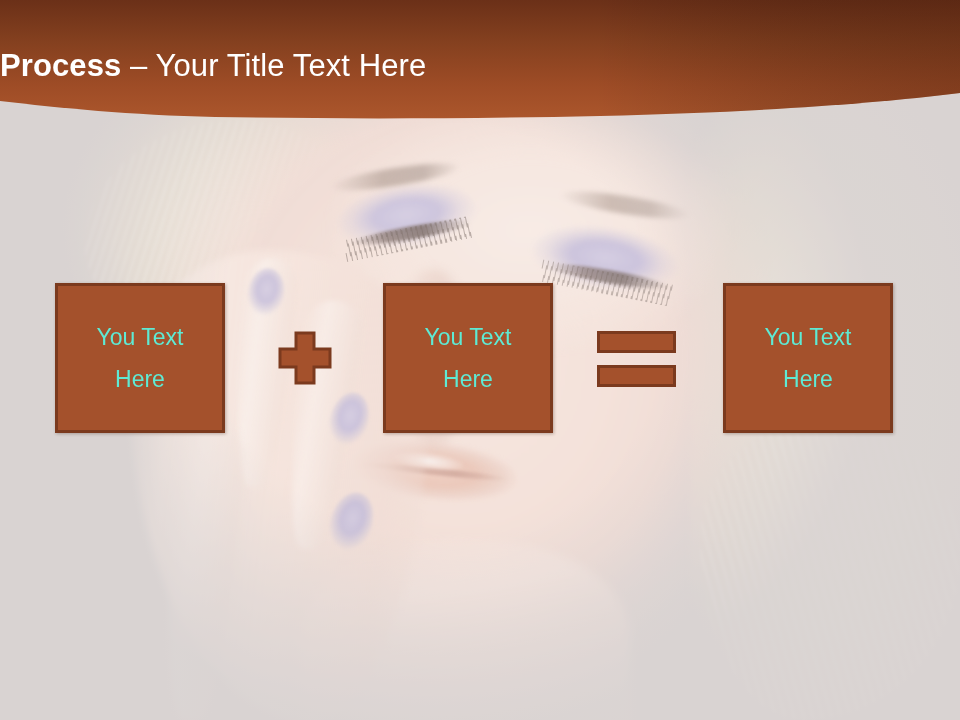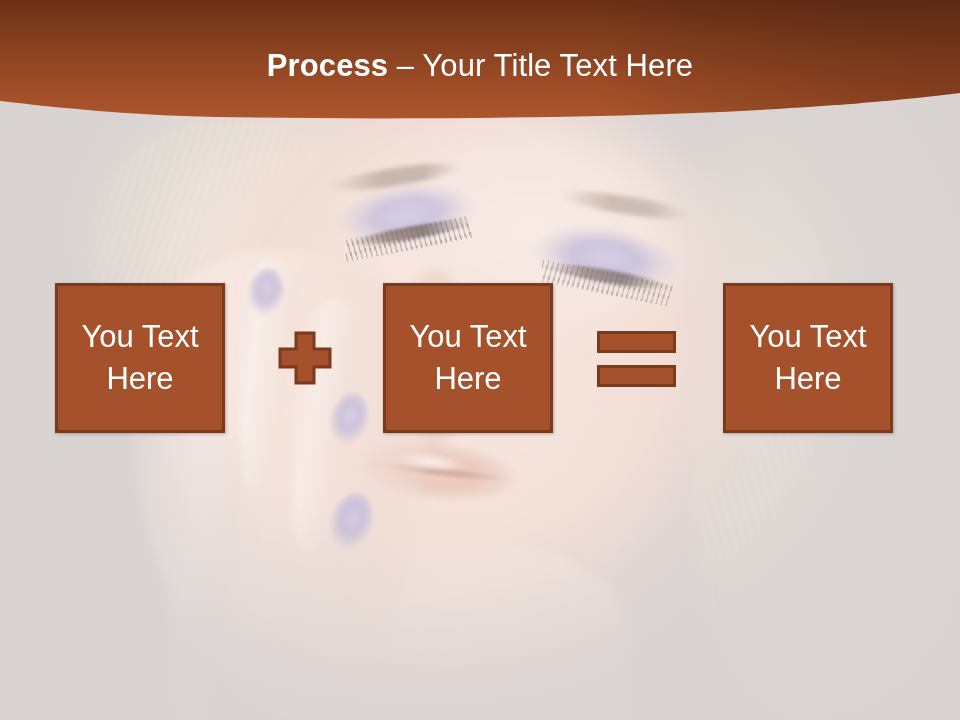--- a/index.html
+++ b/index.html
@@ -388,21 +388,21 @@
     top: 0;
     width: 960px;
     height: 130px;
   }
 
   .header-title {
     position: absolute;
     left: 0;
     top: 47px;
     width: 960px;
-    text-align: center;
+    text-align: left;
     color: #ffffff;
     font-size: 31px;
     line-height: 38px;
     letter-spacing: 0.1px;
     white-space: nowrap;
     pointer-events: none;
   }
 
   .header-title .t-strong { font-weight: bold; }
   .header-title .t-rest   { font-weight: normal; }
@@ -424,22 +424,22 @@
     box-sizing: border-box;
     background: #a4512c;
     border: 3px solid #7b3a1e;
     display: flex;
     align-items: center;
     justify-content: center;
     box-shadow: 1px 1px 3px rgba(60,30,15,0.30);
   }
 
   .process-box .box-text {
-    color: #ffffff;
-    font-size: 31px;
+    color: #5eead4;
+    font-size: 23px;
     line-height: 42px;
     text-align: center;
     font-weight: normal;
     white-space: pre-line;
   }
 
   #box-1 { left: 55px; }
   #box-2 { left: 383px; }
   #box-3 { left: 723px; }
 

